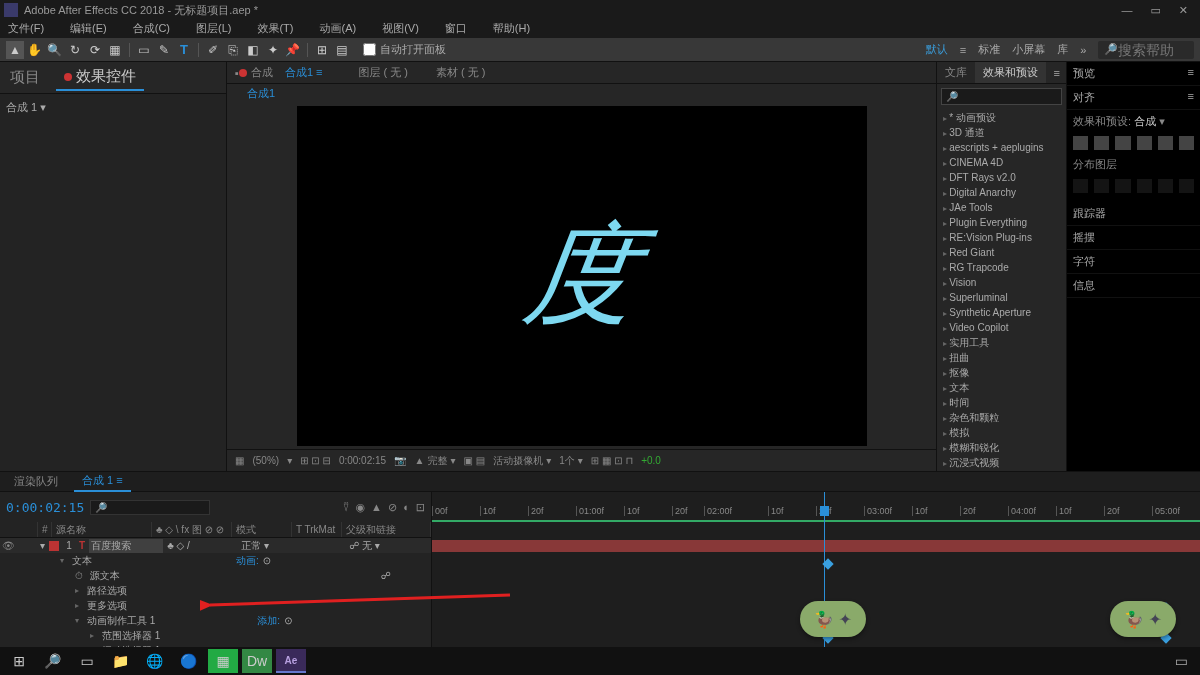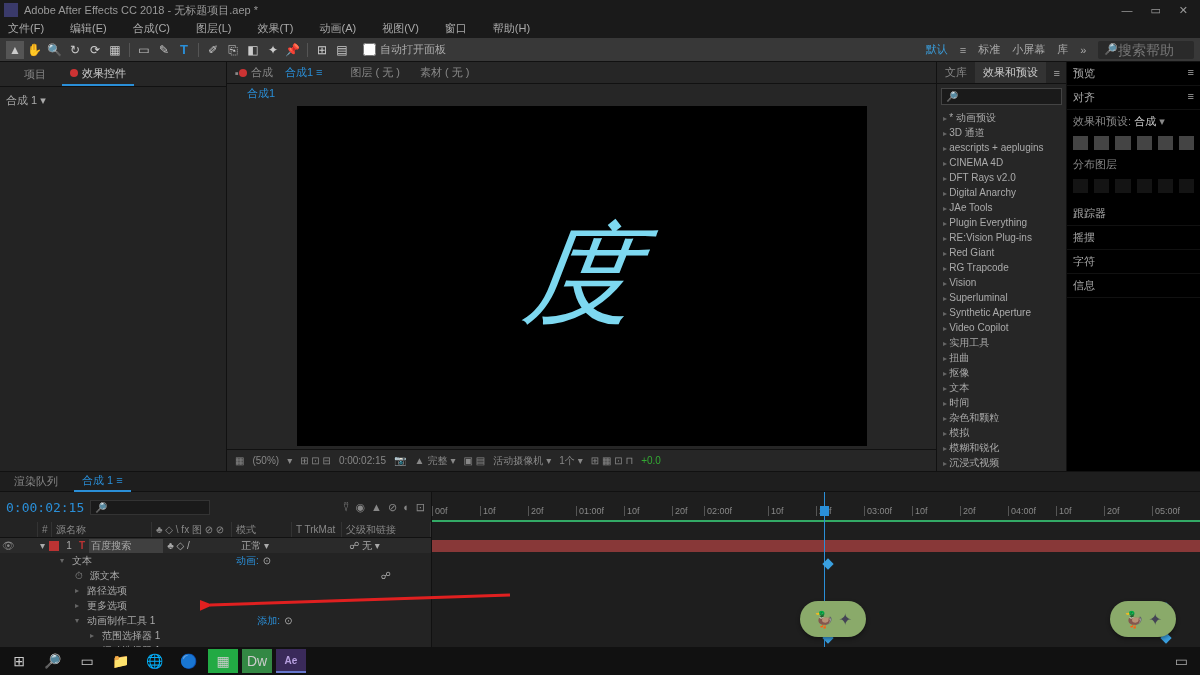--- a/index.html
+++ b/index.html
@@ -13,30 +13,30 @@
 .tbtn{width:18px;height:18px;display:flex;align-items:center;justify-content:center;color:#ccc;font-size:12px}
 .tbtn.active{background:#555}
 .tbtn.text{color:#2a8fd8;font-weight:bold;font-size:13px}
 .divider{width:1px;height:14px;background:#555;margin:0 3px}
 .toolbar .autoopen{margin-left:10px;display:flex;align-items:center;gap:4px;font-size:11px}
 .toolbar .right{margin-left:auto;display:flex;align-items:center;gap:12px;font-size:11px}
 .toolbar .right .link{color:#3a9bd8;cursor:pointer}
 .toolbar .search{display:flex;align-items:center;background:#2a2a2a;padding:1px 6px;border-radius:2px}
 .workarea{display:flex;height:409px}
 .leftpanel{width:227px;background:#262626;border-right:1px solid #111;display:flex;flex-direction:column}
-.panel-tabs{height:25px;background:#262626;display:flex;align-items:center;padding-left:16px;gap:8px;font-size:11px;border-bottom:1px solid #111}
+.panel-tabs{height:32px;background:#262626;display:flex;align-items:center;padding-left:2px;gap:8px;font-size:15px;border-bottom:1px solid #111}
 .panel-tabs .tab{padding:3px 8px;color:#888}
 .panel-tabs .tab.active{color:#ccc;border-bottom:2px solid #2a8fd8}
 .panel-tabs .red-dot{width:8px;height:8px;background:#c33;border-radius:50%;display:inline-block;margin-right:4px}
 .leftpanel .body{flex:1;background:#232323;padding:6px;font-size:11px}
 .centerpanel{flex:1;background:#262626;display:flex;flex-direction:column}
 .comp-tabs{height:22px;display:flex;align-items:center;padding-left:8px;font-size:11px;border-bottom:1px solid #111}
 .comp-tabs .red-dot{width:8px;height:8px;background:#c33;border-radius:50%}
 .comp-tabs .ctab{padding:3px 8px;color:#2a8fd8}
-.comp-tabs .label{color:#888;margin-left:20px}
+.comp-tabs .label{color:#888;margin-left:28px}
 .comp-subtab{height:18px;padding-left:20px;font-size:11px;color:#2a8fd8;display:flex;align-items:center}
 .viewer{flex:1;display:flex;align-items:center;justify-content:center;background:#262626;position:relative}
 .canvas{width:570px;height:340px;background:#000;display:flex;align-items:center;justify-content:center}
 .glyph{font-size:110px;color:#7dd8f0;font-family:"STKaiti","KaiTi",serif;font-style:italic;transform:skewX(-8deg)}
 .viewer-footer{height:22px;background:#262626;display:flex;align-items:center;padding:0 8px;gap:8px;font-size:10px;color:#888;border-top:1px solid #111}
 .vf-item{display:flex;align-items:center;gap:3px}
 .rightpanel{width:264px;display:flex}
 .effectspanel{width:130px;background:#262626;border-left:1px solid #111;display:flex;flex-direction:column}
 .rp-tabs{height:22px;display:flex;align-items:center;font-size:11px;border-bottom:1px solid #111}
 .rp-tabs .tab{padding:3px 8px;color:#888}

